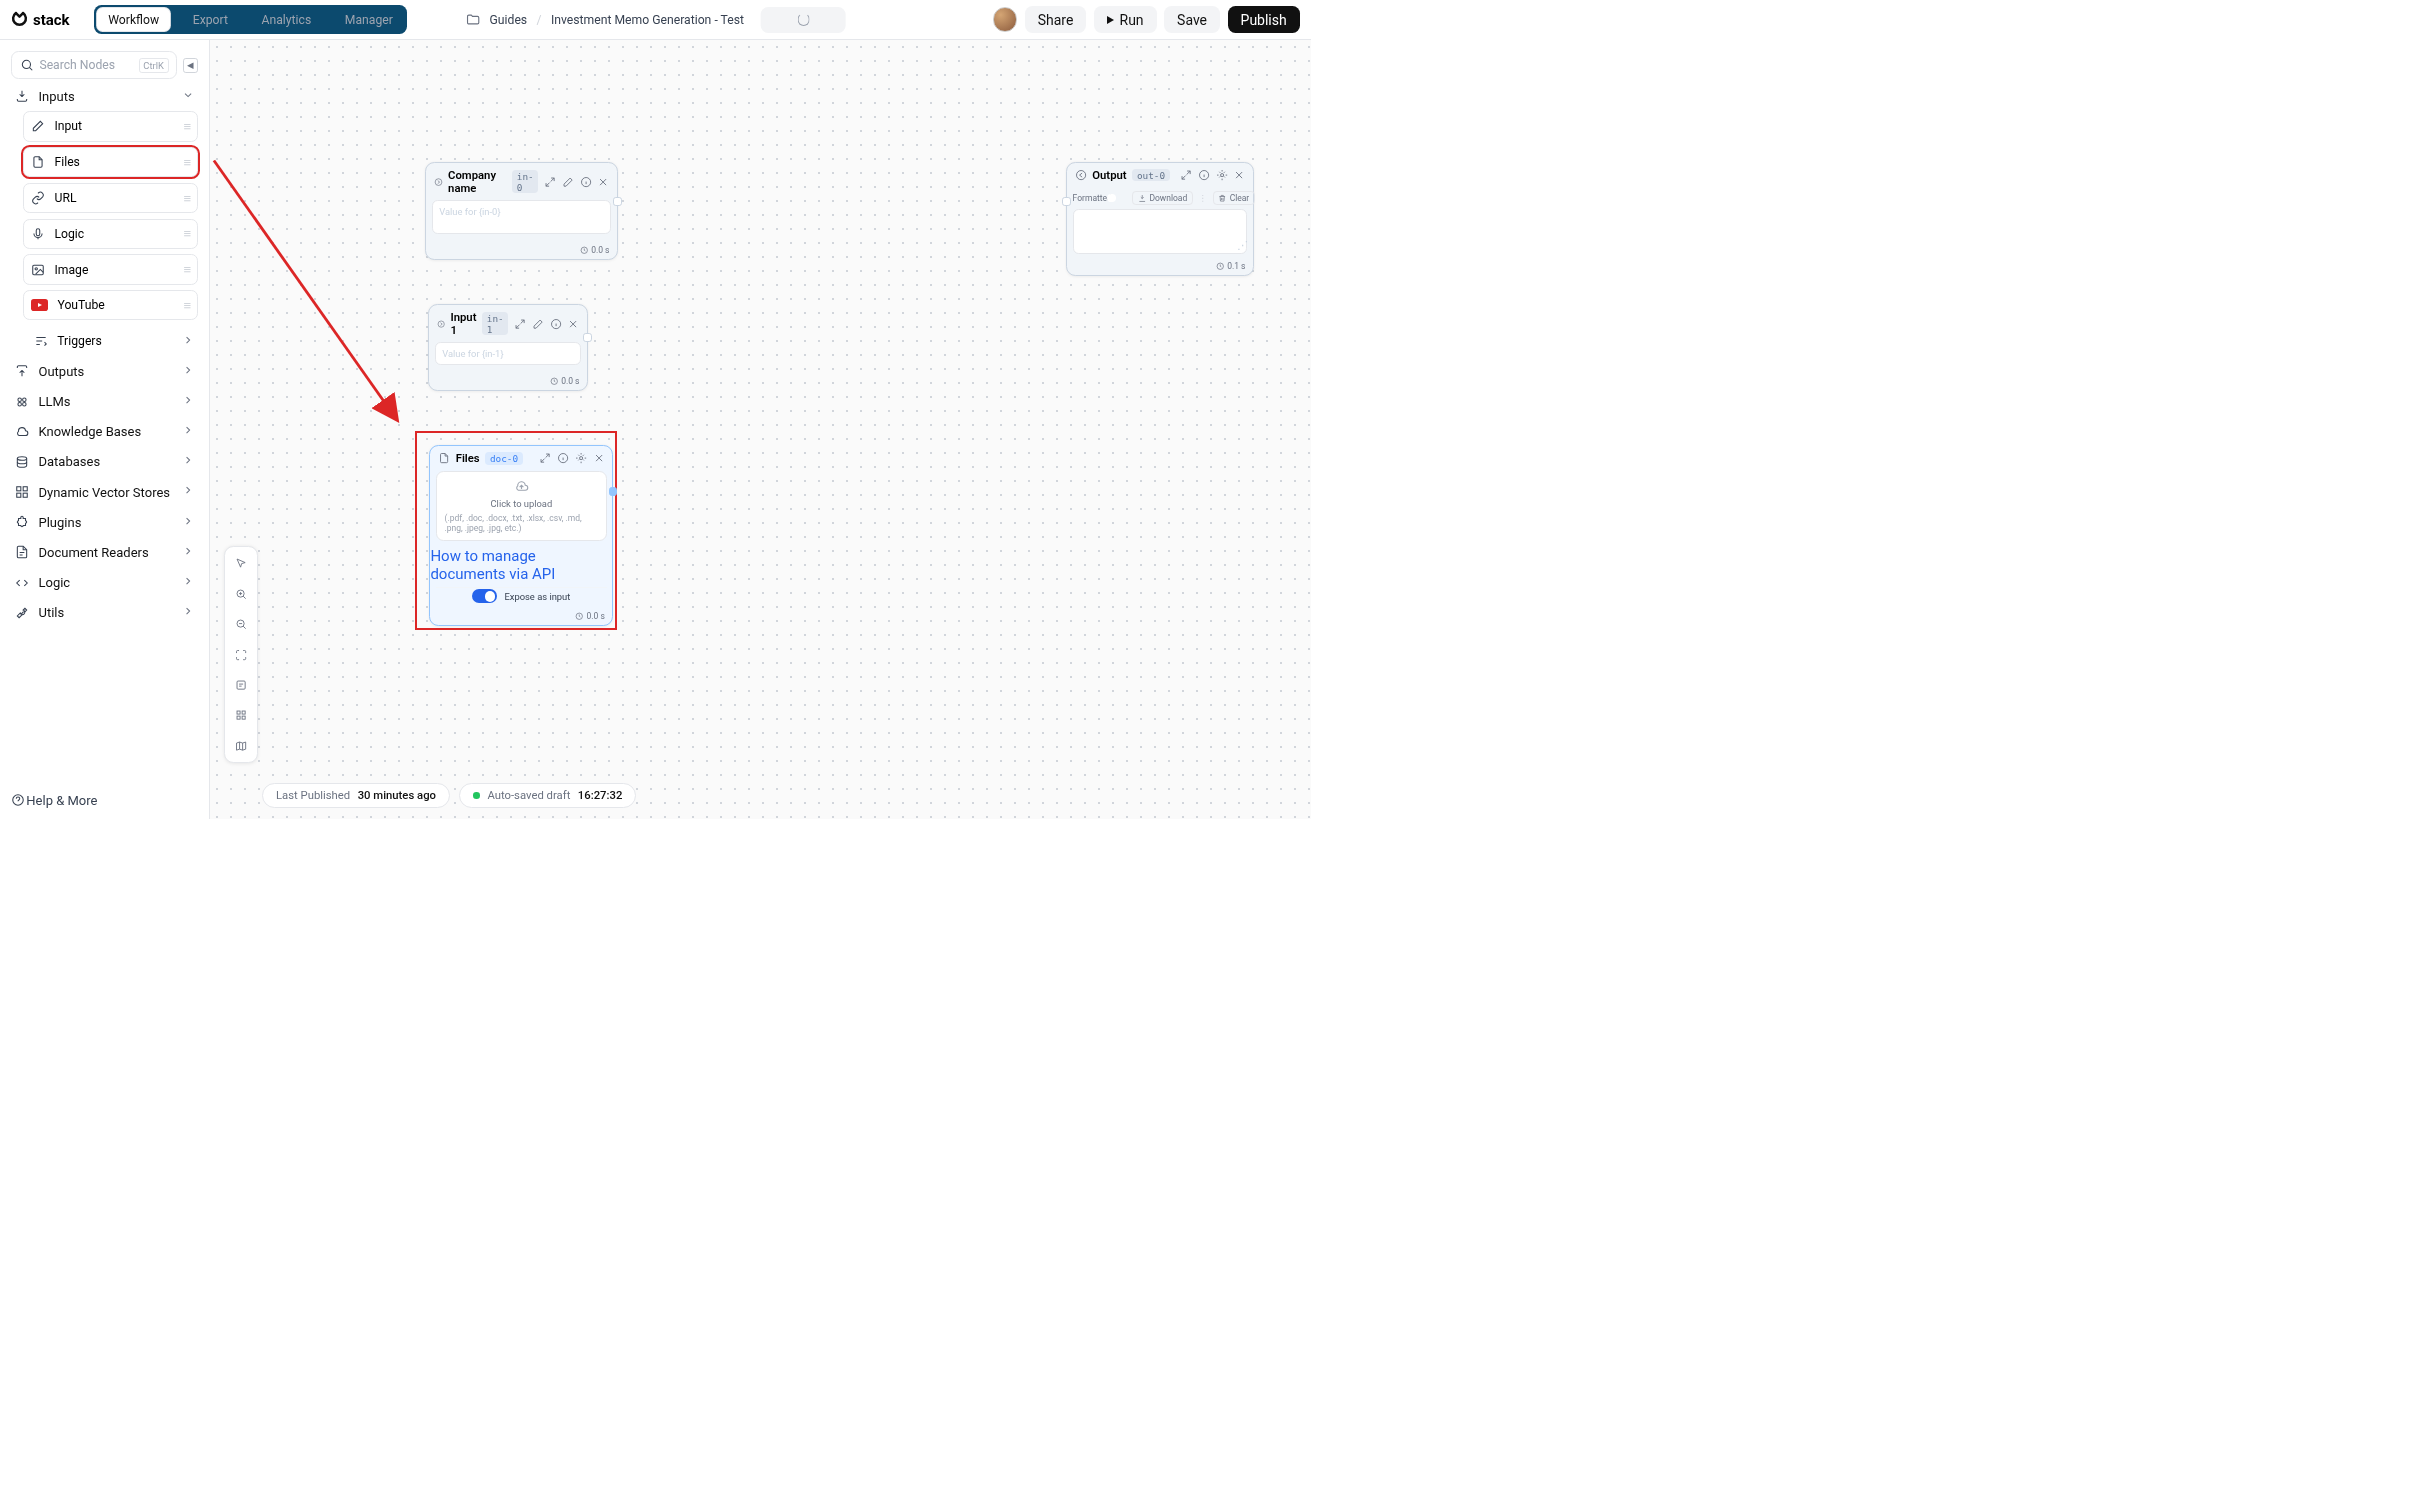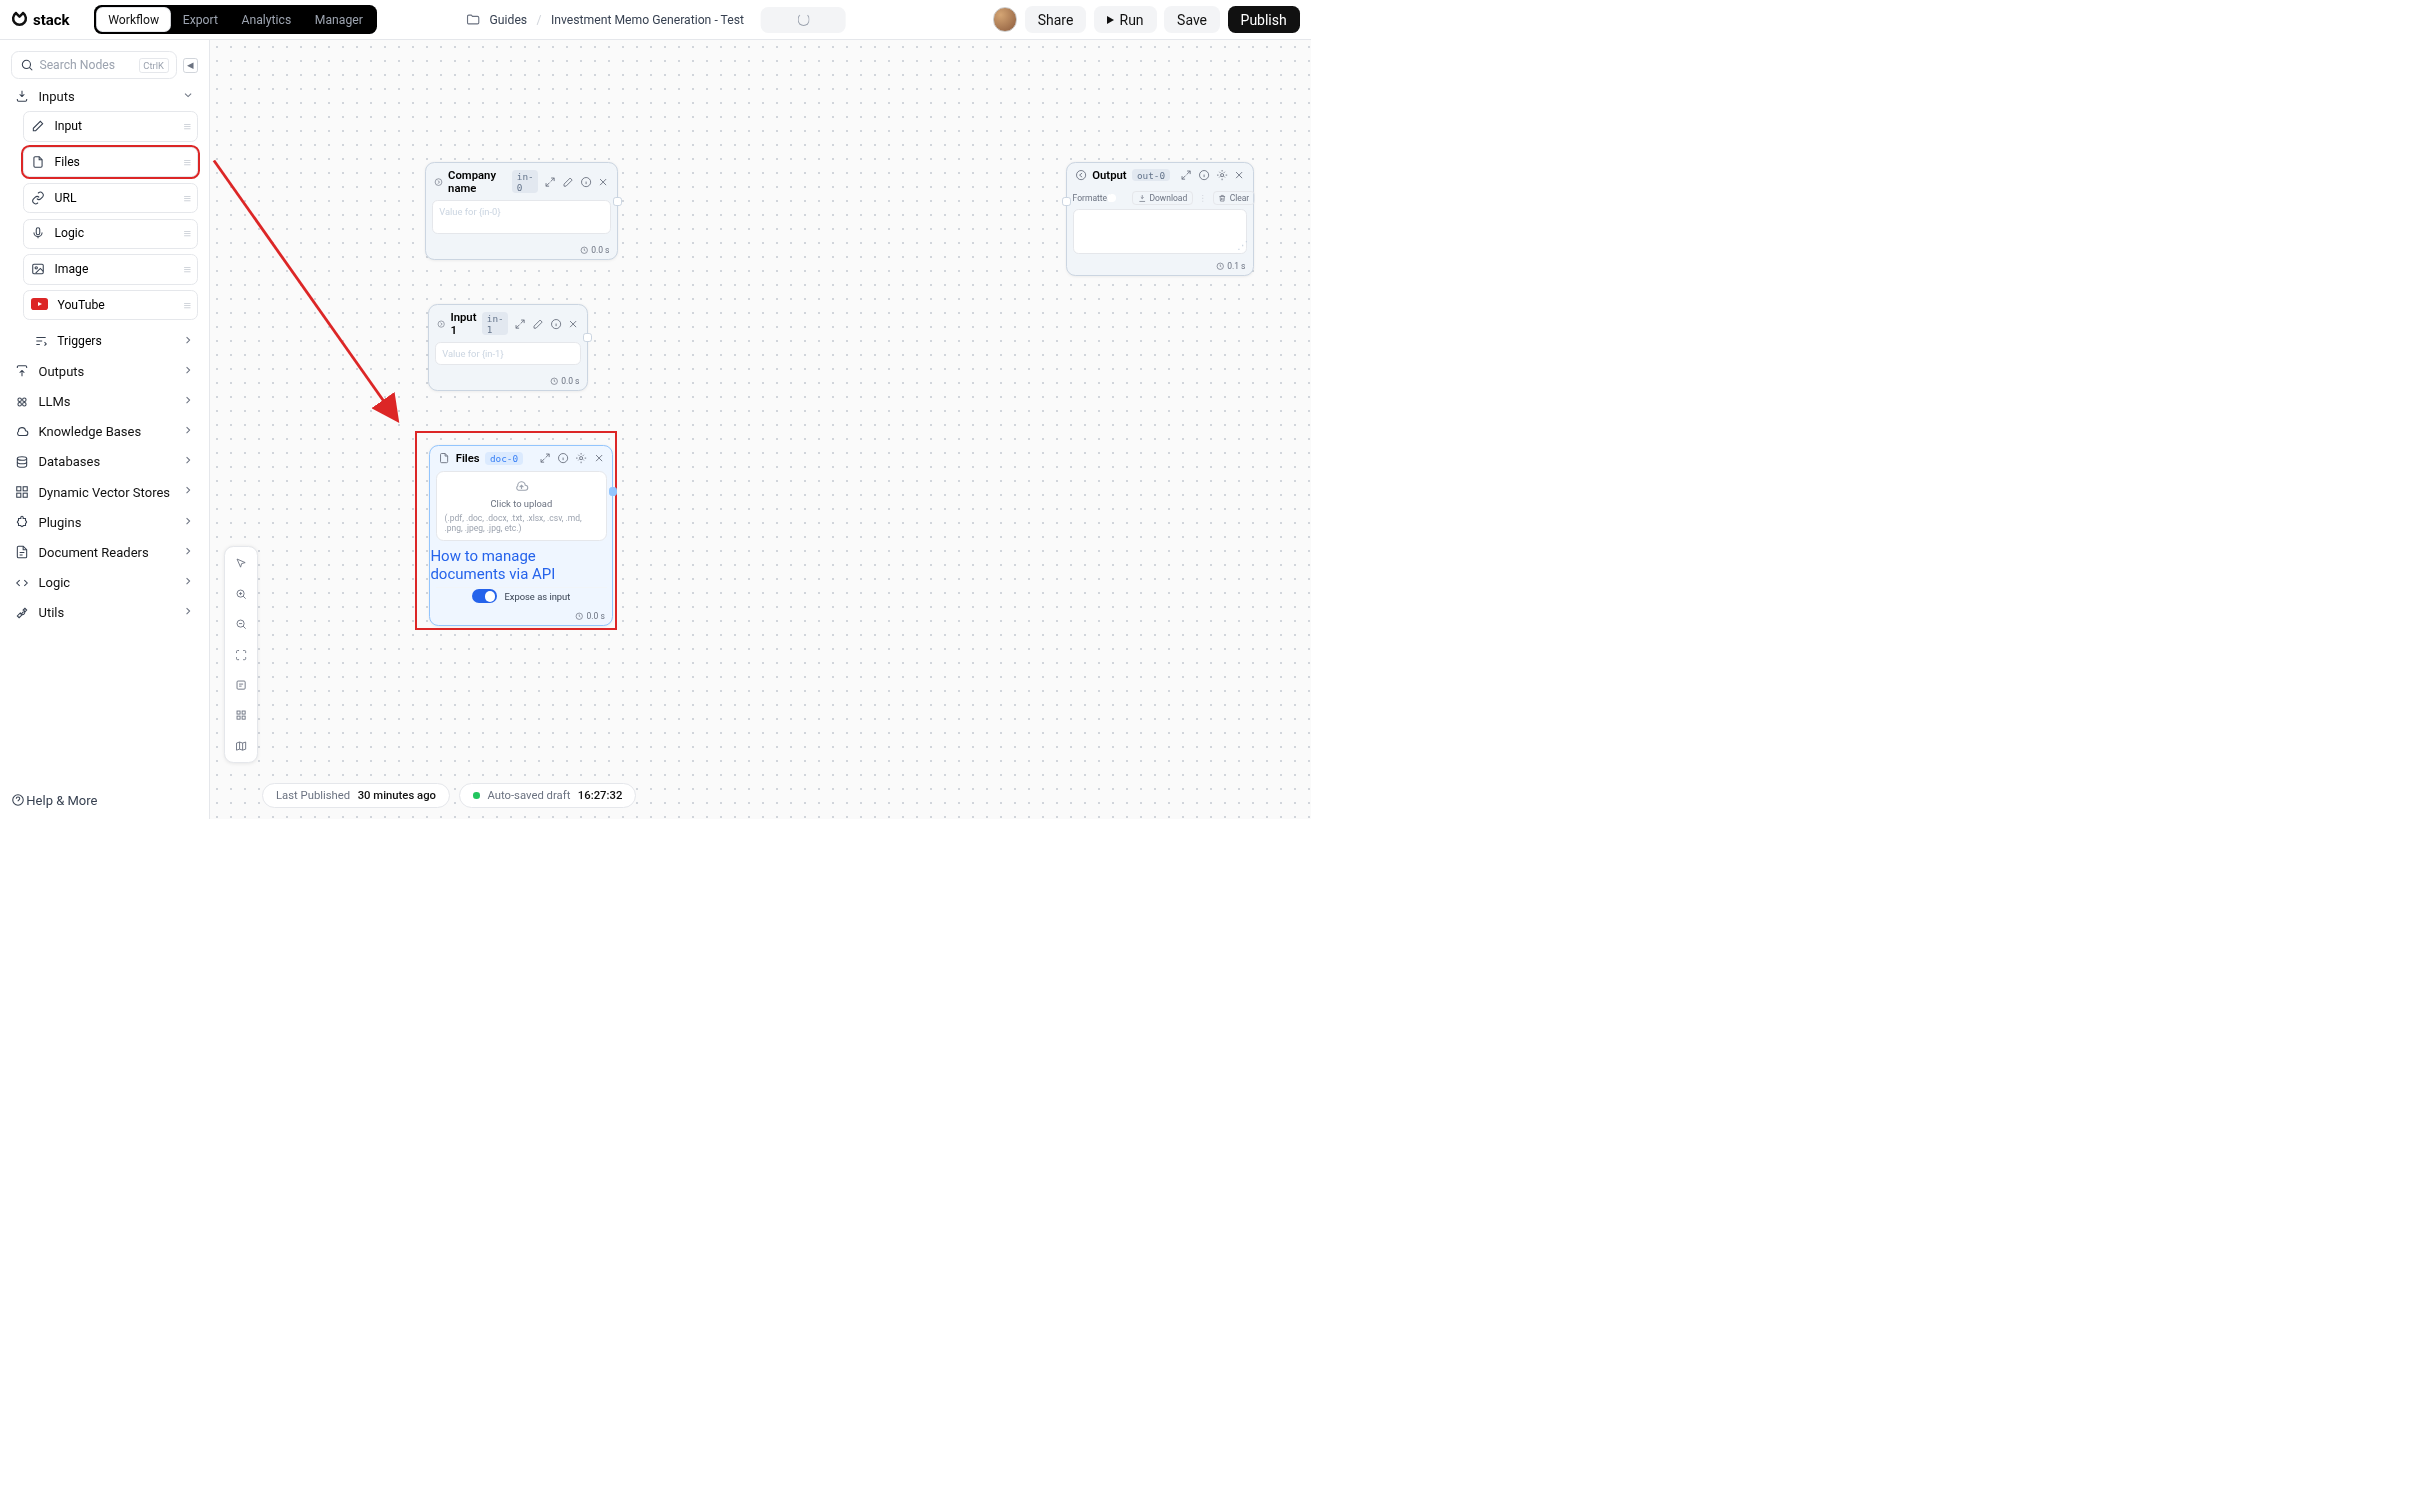--- a/index.html
+++ b/index.html
@@ -1,20 +1,20 @@
 <!DOCTYPE html>
 <html style="font-size:15px"><head>
 <meta charset="utf-8">
 <style>
 *{box-sizing:border-box;margin:0;padding:0;font-family:-apple-system,BlinkMacSystemFont,"Segoe UI",Roboto,sans-serif}
 body{background:#fff;width:1311px;height:819px;overflow:hidden;position:relative}
 .topbar{height:40px;border-bottom:0.9px solid #e5e7eb;display:flex;align-items:center;padding:0 11.3px;gap:7.5px}
 .logo{display:flex;align-items:center;gap:4.7px;font-weight:700;font-size:15px;margin-right:17px}
 .logo svg{width:17px;height:17px}
-.tab-group{display:flex;gap:1px;background:#000000;border-radius:7.5px;padding:2.8px}
+.tab-group{display:flex;gap:11px;background:#0c4a6e;border-radius:7.5px;padding:2.8px}
 .tab{padding:4.7px 11.3px;font-size:12.2px;color:#9ca3af;border-radius:5.6px;cursor:pointer}
 .tab.active{background:#fff;color:#111;box-shadow:0 0 0 0.9px #e5e7eb}
 .breadcrumb{display:flex;align-items:center;gap:9.4px;margin-left:auto;margin-right:auto;position:absolute;left:50%;transform:translateX(-50%)}
 .breadcrumb .folder-ic{width:15px;height:15px;stroke:#6b7280}
 .breadcrumb span{font-size:12.2px;color:#374151}
 .breadcrumb .sep{color:#d1d5db}
 .loading-box{width:85px;height:26px;background:#f3f4f6;border-radius:7.5px;display:flex;align-items:center;justify-content:center;margin-left:7.5px}
 .spinner{width:12.2px;height:12.2px;border:1.4px solid #9ca3af;border-top-color:transparent;border-radius:50%;animation:spin 1s linear infinite}
 @keyframes spin{to{transform:rotate(360deg)}}
 .top-right{display:flex;align-items:center;gap:7.5px;margin-left:auto}
@@ -26,21 +26,21 @@
 .main{display:flex;height:calc(100% - 40px)}
 .sidebar{width:210px;border-right:0.9px solid #e5e7eb;padding:11.3px;display:flex;flex-direction:column;position:relative}
 .search-box{display:flex;align-items:center;border:0.9px solid #e5e7eb;border-radius:7.5px;padding:5.6px 7.5px;gap:5.6px;position:relative}
 .search-box input{border:none;outline:none;flex:1;font-size:12.2px;width:100%}
 .search-box input::placeholder{color:#9ca3af}
 .kbd{font-size:9.4px;color:#9ca3af;border:0.9px solid #e5e7eb;padding:0.9px 3.8px;border-radius:2.8px}
 .collapse-ic{width:15px;height:15px;border:0.9px solid #d1d5db;border-radius:2.8px;display:flex;align-items:center;justify-content:center;font-size:8.5px;color:#6b7280}
 .cat-header{display:flex;align-items:center;gap:9.4px;padding:9.4px 3.8px 7.5px;font-size:13px;color:#111;cursor:pointer}
 .cat-header .chev{margin-left:auto}
 .node-list{display:flex;flex-direction:column;gap:5.6px;padding-left:11.3px}
-.node-item{display:flex;align-items:flex-start;gap:9.4px;padding:6.6px 7.5px;border:0.9px solid #e5e7eb;border-radius:6.6px;font-size:12.2px;background:#fff;cursor:pointer}
+.node-item{display:flex;align-items:center;gap:9.4px;padding:6.6px 7.5px;border:0.9px solid #e5e7eb;border-radius:6.6px;font-size:12.2px;background:#fff;cursor:pointer}
 .node-item .drag-ic{margin-left:auto;color:#d1d5db;font-size:13px;letter-spacing:-1.9px}
 .node-item.highlight{outline:2.4px solid #dc2626;outline-offset:-0.9px}
 .yt-ic{background:#dc2626;width:17px;height:12.2px;border-radius:2.8px;display:flex;align-items:center;justify-content:center}
 .yt-ic::after{content:"";border-left:4.7px solid #fff;border-top:2.8px solid transparent;border-bottom:2.8px solid transparent}
 .triggers{display:flex;align-items:center;gap:9.4px;padding:7.5px 3.8px 7.5px 11.3px;font-size:12.2px;cursor:pointer}
 .triggers .chev{margin-left:auto}
 .cat{display:flex;align-items:center;gap:9.4px;padding:7.5px 3.8px;font-size:13px;color:#111;cursor:pointer}
 .cat .chev{margin-left:auto;color:#6b7280}
 .help{position:absolute;bottom:11.3px;left:11.3px;display:flex;align-items:center;gap:1px;font-size:13px;color:#374151}
 .canvas{flex:1;position:relative;background:#fafafa;background-image:radial-gradient(circle,#d1d5db 0.9px,transparent 0.9px);background-size:14px 14px;overflow:hidden}

